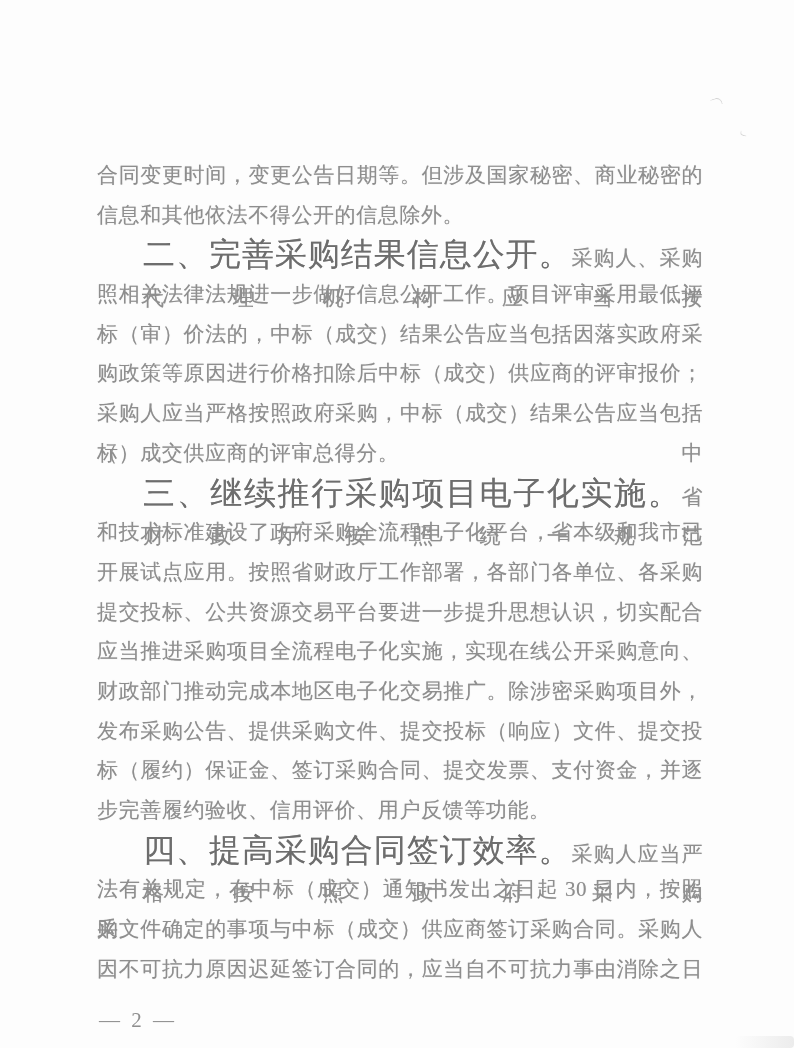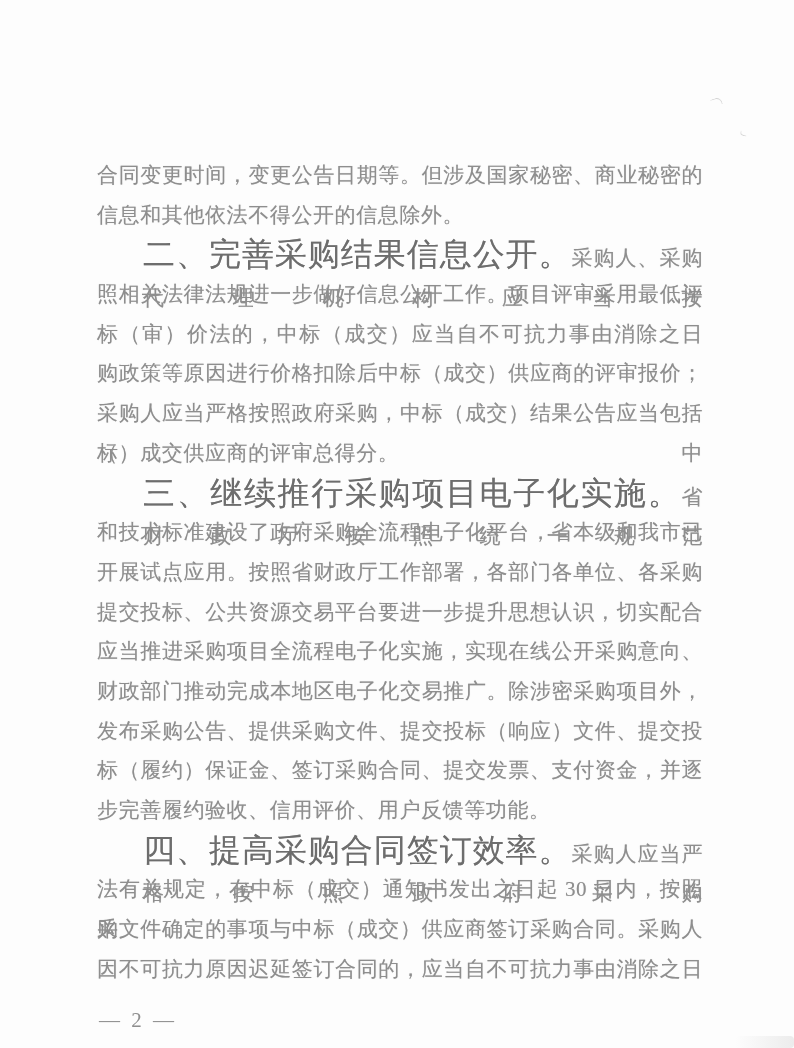--- a/index.html
+++ b/index.html
@@ -87,21 +87,21 @@
 </style>
 </head>
 <body>
 
 <div class="page">
   <div class="text-block">
       <div class="line full"><span class="seg">合同变更时间，变更公告日期等。但涉及国家秘密、商业秘密的</span></div>
       <div class="line"><span class="seg">信息和其他依法不得公开的信息除外。</span></div>
       <div class="line indent full"><span class="seg heading">二、完善采购结果信息公开。</span><span class="seg">采购人、采购代理机构应当按</span></div>
       <div class="line full"><span class="seg">照相关法律法规进一步做好信息公开工作。项目评审采用最低评</span></div>
-      <div class="line full"><span class="seg">标（审）价法的，中标（成交）应当自不可抗力事由消除之日</span></div>
+      <div class="line full"><span class="seg">标（审）价法的，中标（成交）结果公告应当包括因落实政府采</span></div>
       <div class="line full"><span class="seg">购政策等原因进行价格扣除后中标（成交）供应商的评审报价；</span></div>
       <div class="line full"><span class="seg">采购人应当严格按照政府采购，中标（成交）结果公告应当包括（中</span></div>
       <div class="line"><span class="seg">标）成交供应商的评审总得分。</span></div>
       <div class="line indent full"><span class="seg heading">三、继续推行采购项目电子化实施。</span><span class="seg">省财政厅按照统一规范</span></div>
       <div class="line full"><span class="seg">和技术标准建设了政府采购全流程电子化平台，省本级和我市已</span></div>
       <div class="line full"><span class="seg">开展试点应用。按照省财政厅工作部署，各部门各单位、各采购</span></div>
       <div class="line full"><span class="seg">提交投标、公共资源交易平台要进一步提升思想认识，切实配合</span></div>
       <div class="line full"><span class="seg">应当推进采购项目全流程电子化实施，实现在线公开采购意向、</span></div>
       <div class="line full"><span class="seg">财政部门推动完成本地区电子化交易推广。除涉密采购项目外，</span></div>
       <div class="line full"><span class="seg">发布采购公告、提供采购文件、提交投标（响应）文件、提交投</span></div>

